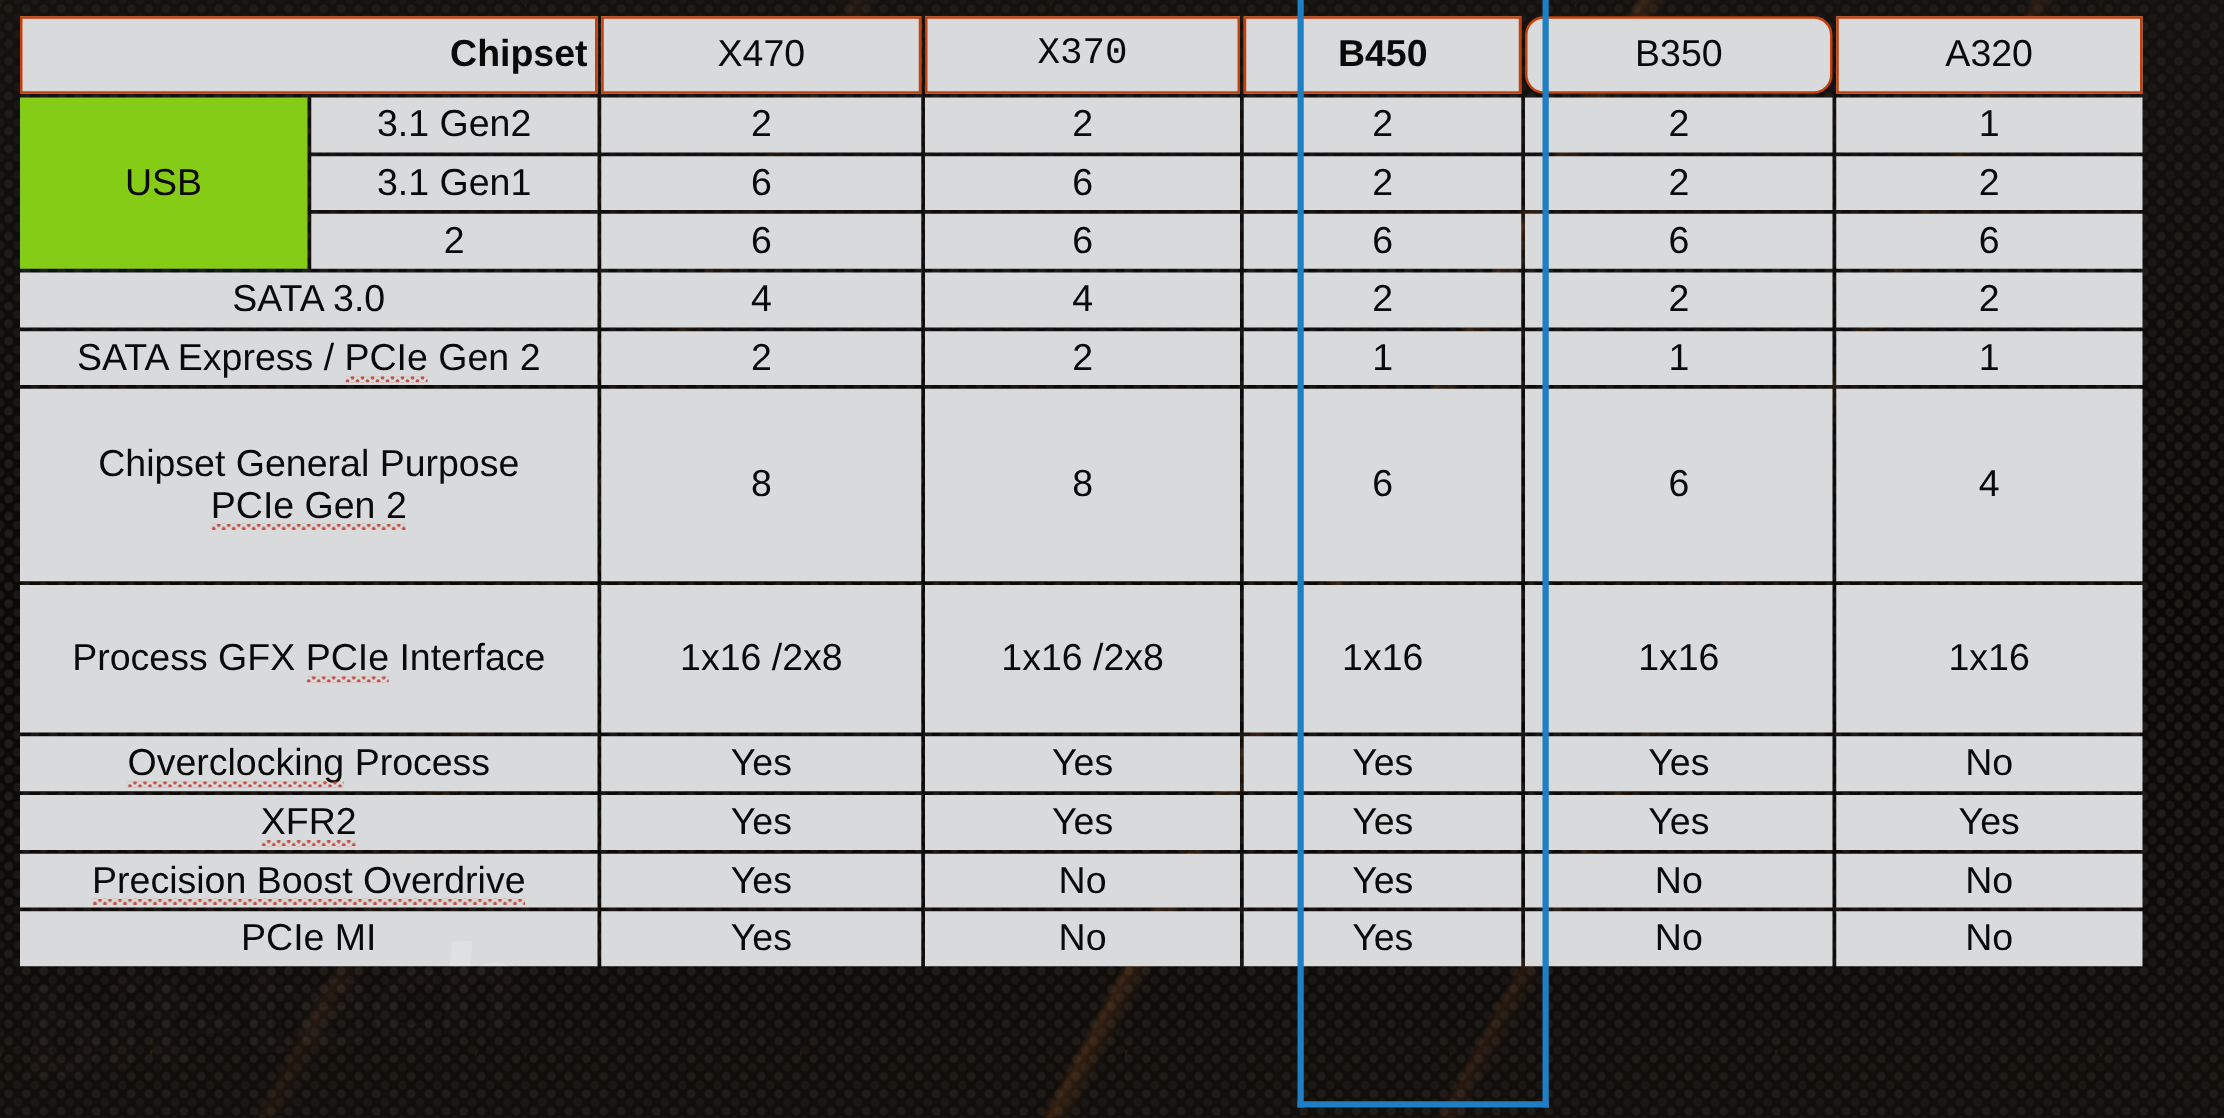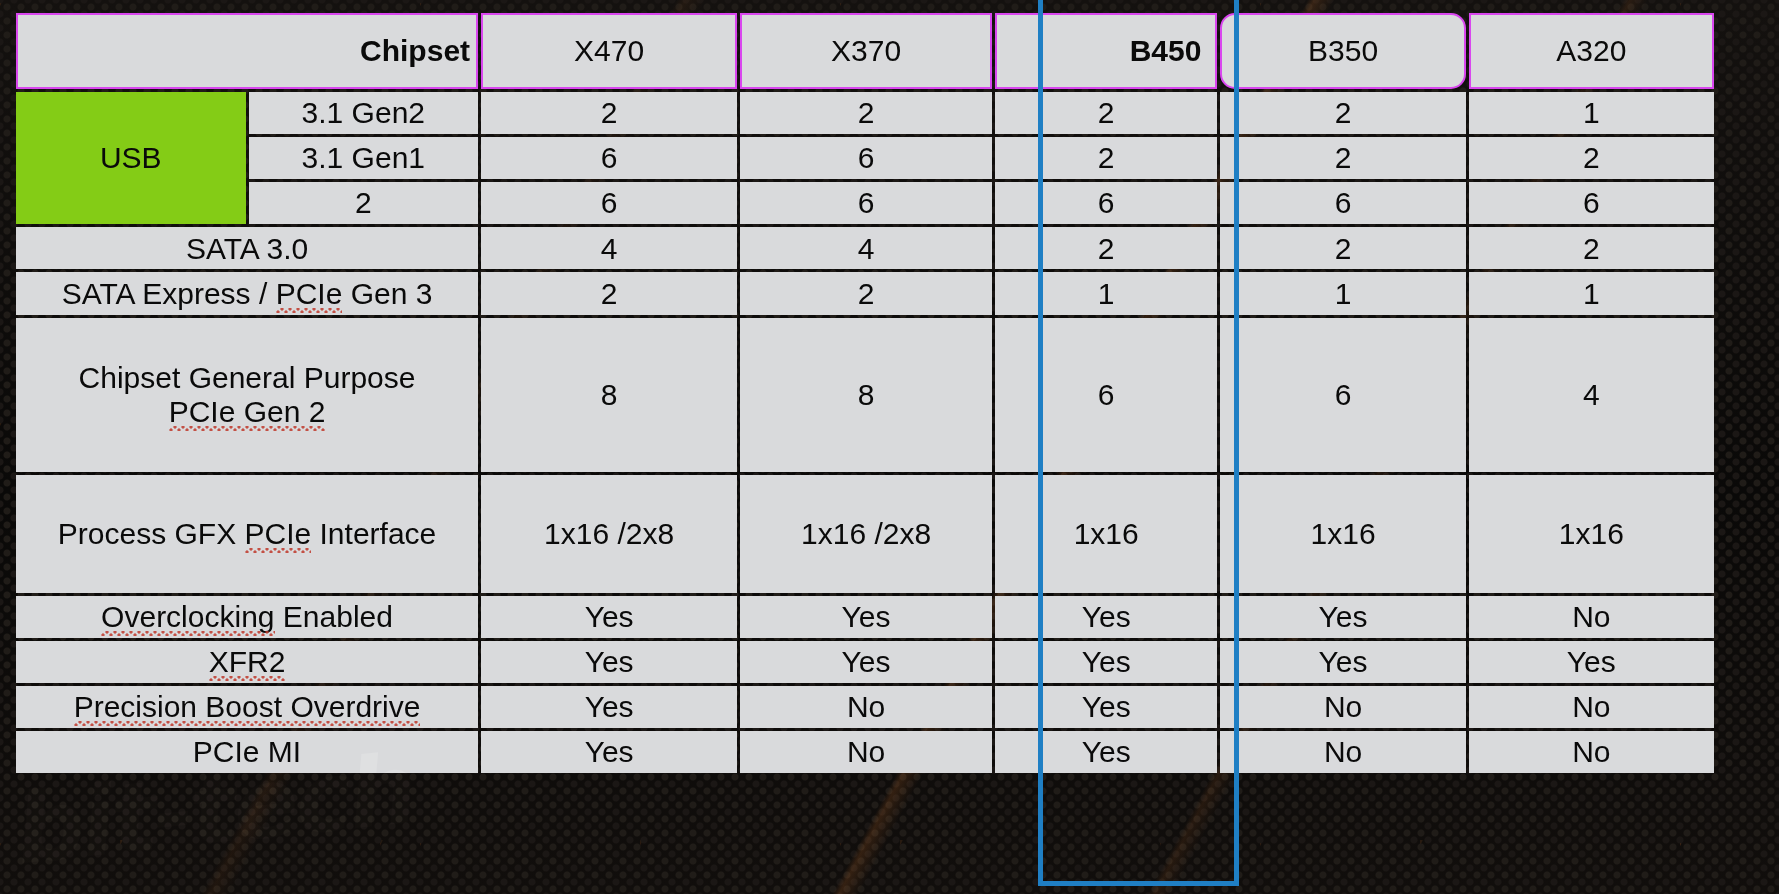--- a/index.html
+++ b/index.html
@@ -82,24 +82,24 @@
     text-align: center;
     vertical-align: middle;
     line-height: 1.12;
     overflow: hidden;
   }
 
   
   thead th {
     background: #000;
     color: #ffffff;
-    height: 76px;
+    height: 62px;
     font-size: 34px;
     font-weight: 400;
-    border: 2px solid #d946ef;
+    border: 2px solid #c2410c;
   }
   thead th.corner {
     text-align: right;
     font-weight: 700;
     padding-right: 6px;
   }
   thead th.hl {
     font-weight: 700;
   }
 
@@ -157,22 +157,22 @@
 <div id="backdrop"></div>
 
 <div id="watermark">bit-tech</div>
 
 <div id="slide">
   <table class="spec">
     <thead>
       <tr>
         <th class="corner" colspan="2" style="width:426px;">Chipset</th>
         <th style="width:236px;text-align:center;">X470</th>
-        <th style="width:232px;">X370</th>
-        <th class="hl" style="width:205px;text-align:right;">B450</th>
+        <th style="width:232px;font-family:Liberation Mono, monospace;">X370</th>
+        <th class="hl" style="width:205px;">B450</th>
         <th style="width:226px;border-radius:15px;">B350</th>
         <th style="width:226px;">A320</th>
       </tr>
     </thead>
     <tbody>
 
       <tr>
         <td class="lbl blank" rowspan="3" style="width:250px;">USB</td>
         <td class="lbl2" style="width:176px;">3.1 Gen2</td>
         <td>2</td>
@@ -203,21 +203,21 @@
       <tr>
         <td class="lbl" colspan="2">SATA 3.0</td>
         <td>4</td>
         <td>4</td>
         <td class="b">2</td>
         <td>2</td>
         <td>2</td>
       </tr>
 
       <tr>
-        <td class="lbl" colspan="2"><span>SATA Express / </span><span class="sq">PCIe</span><span> Gen 3</span></td>
+        <td class="lbl" colspan="2"><span>SATA Express / </span><span class="sq">PCIe</span><span> Gen 2</span></td>
         <td>2</td>
         <td>2</td>
         <td class="b">1</td>
         <td>1</td>
         <td>1</td>
       </tr>
 
       <tr style="height:154px;">
         <td class="lbl" colspan="2"><span>Chipset General Purpose</span><br><span class="sq">PCIe Gen 2</span></td>
         <td>8</td>
@@ -230,21 +230,21 @@
       <tr style="height:118px;">
         <td class="lbl" colspan="2"><span>Process GFX </span><span class="sq">PCIe</span><span> Interface</span></td>
         <td>1x16 /2x8</td>
         <td>1x16 /2x8</td>
         <td class="b">1x16</td>
         <td>1x16</td>
         <td>1x16</td>
       </tr>
 
       <tr>
-        <td class="lbl" colspan="2"><span class="sq">Overclocking</span><span> Enabled</span></td>
+        <td class="lbl" colspan="2"><span class="sq">Overclocking</span><span> Process</span></td>
         <td>Yes</td>
         <td>Yes</td>
         <td class="b">Yes</td>
         <td>Yes</td>
         <td>No</td>
       </tr>
 
       <tr>
         <td class="lbl" colspan="2"><span class="sq">XFR2</span></td>
         <td>Yes</td>

